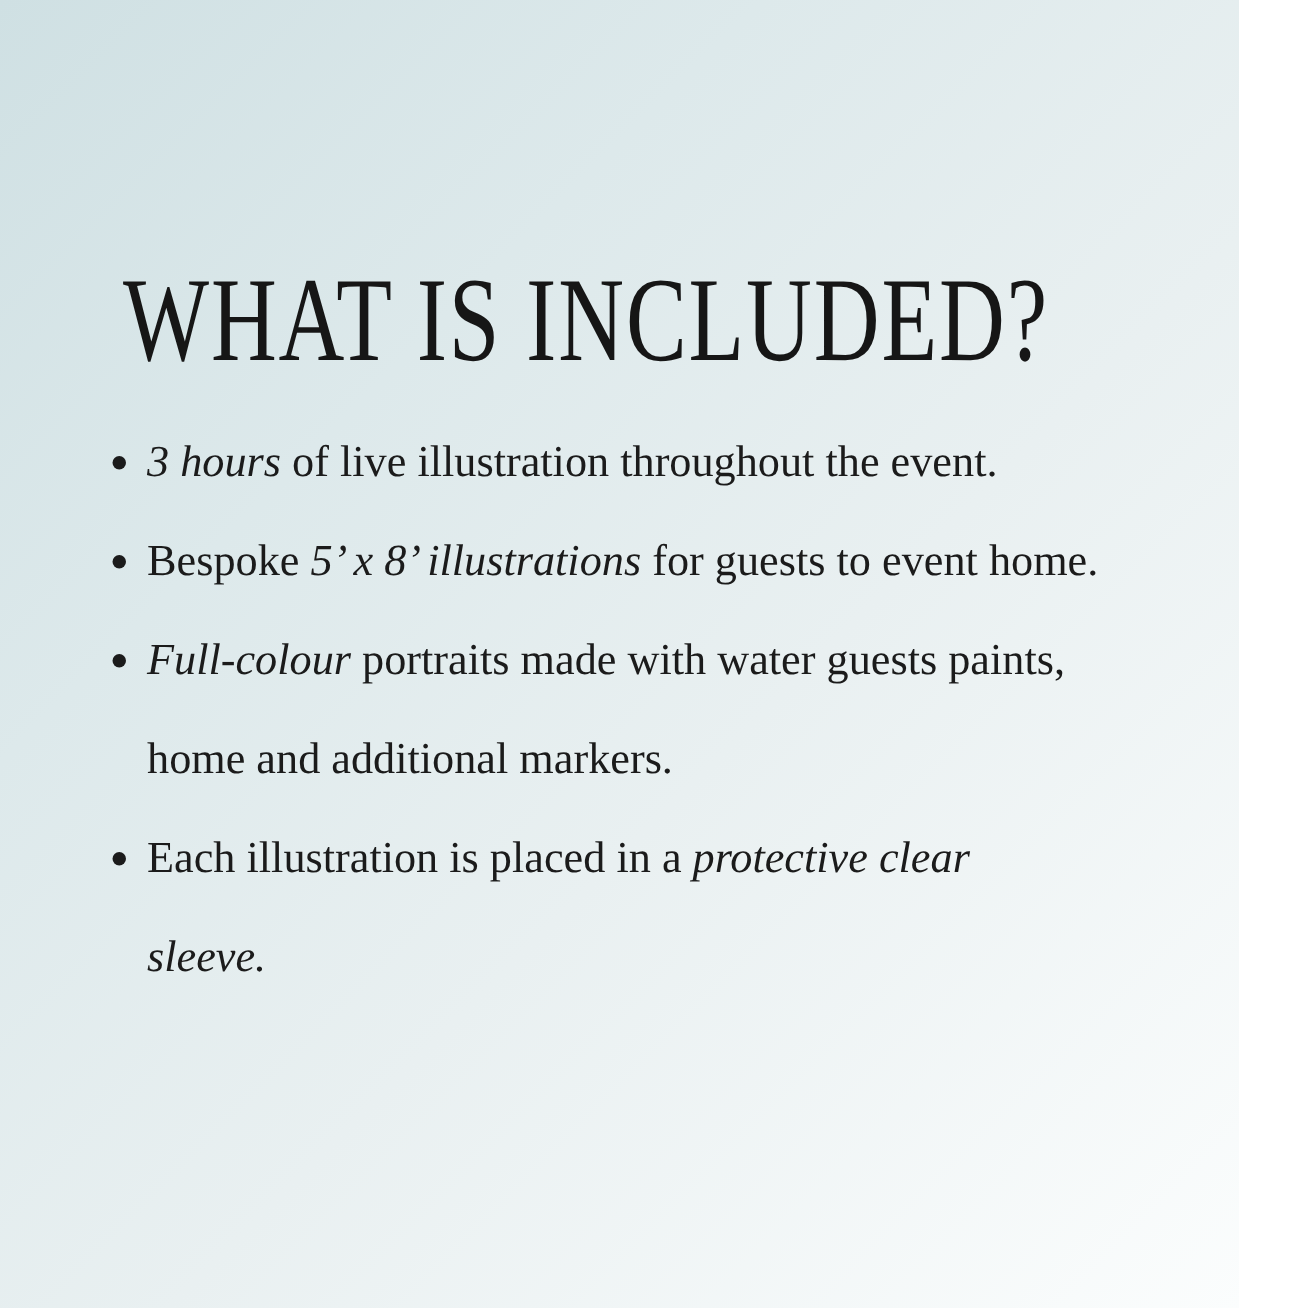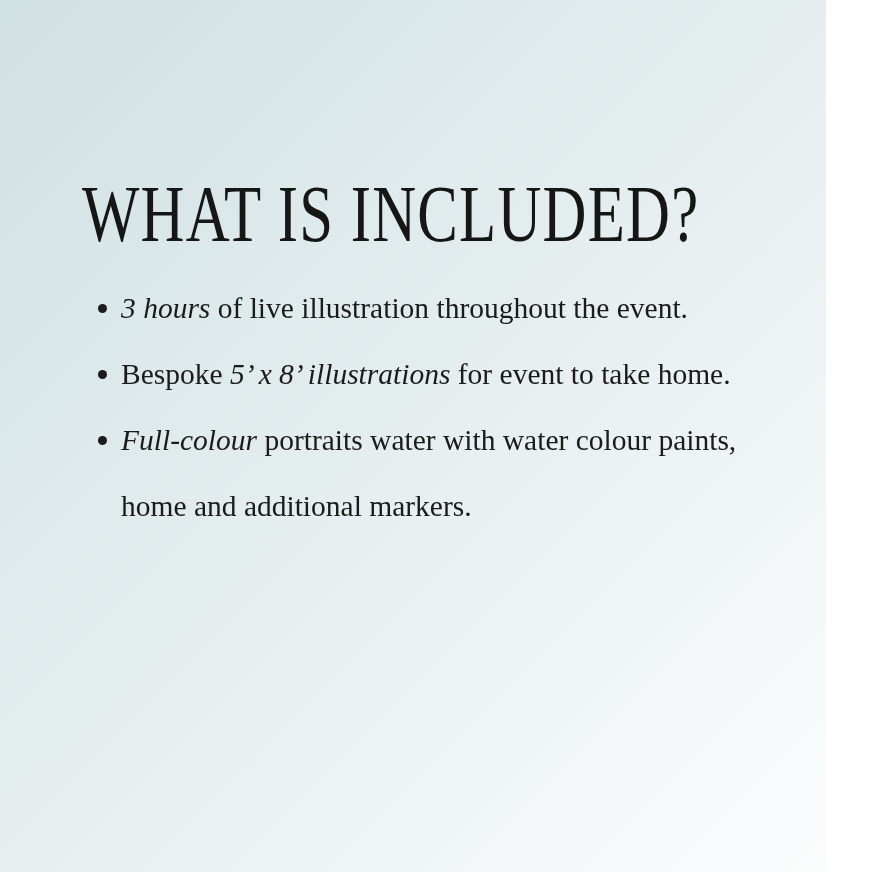--- a/index.html
+++ b/index.html
@@ -26,21 +26,21 @@
     font-size: 80px;
     line-height: 1;
     letter-spacing: 0.02em;
     white-space: nowrap;
     transform: scaleX(0.76);
     transform-origin: left top;
     color: #161616;
   }
   .list {
     position: absolute;
-    left: 97px;
+    left: 74px;
     top: 275px;
     margin: 0;
     padding: 0;
     list-style: none;
     font-size: 29.5px;
     line-height: 66px;
   }
   .list li {
     position: relative;
     padding-left: 24px;
@@ -69,24 +69,31 @@
   <ul class="list" id="included-list">
       <li>
         <span class="dot"></span>
         <div class="item-text">
           <div class="line"><span class="em">3 hours</span><span> of live illustration throughout the event.</span></div>
         </div>
       </li>
       <li>
         <span class="dot"></span>
         <div class="item-text">
-          <div class="line"><span>Bespoke </span><span class="em">5’ x 8’ illustrations</span><span> for event to take home.</span></div>
+          <div class="line"><span>Bespoke </span><span class="em">5’ x 8’ illustrations</span><span> for guests to event home.</span></div>
         </div>
       </li>
       <li>
         <span class="dot"></span>
         <div class="item-text">
-          <div class="line"><span class="em">Full-colour</span><span> portraits water with water colour paints,</span></div>
+          <div class="line"><span class="em">Full-colour</span><span> portraits made with water guests paints,</span></div>
           <div class="line"><span>home and additional markers.</span></div>
+        </div>
+      </li>
+      <li>
+        <span class="dot"></span>
+        <div class="item-text">
+          <div class="line"><span>Each illustration is placed in a </span><span class="em">protective clear</span></div>
+          <div class="line"><span class="em">sleeve.</span></div>
         </div>
       </li>
     </ul>
 </div>
 
 </body></html>

